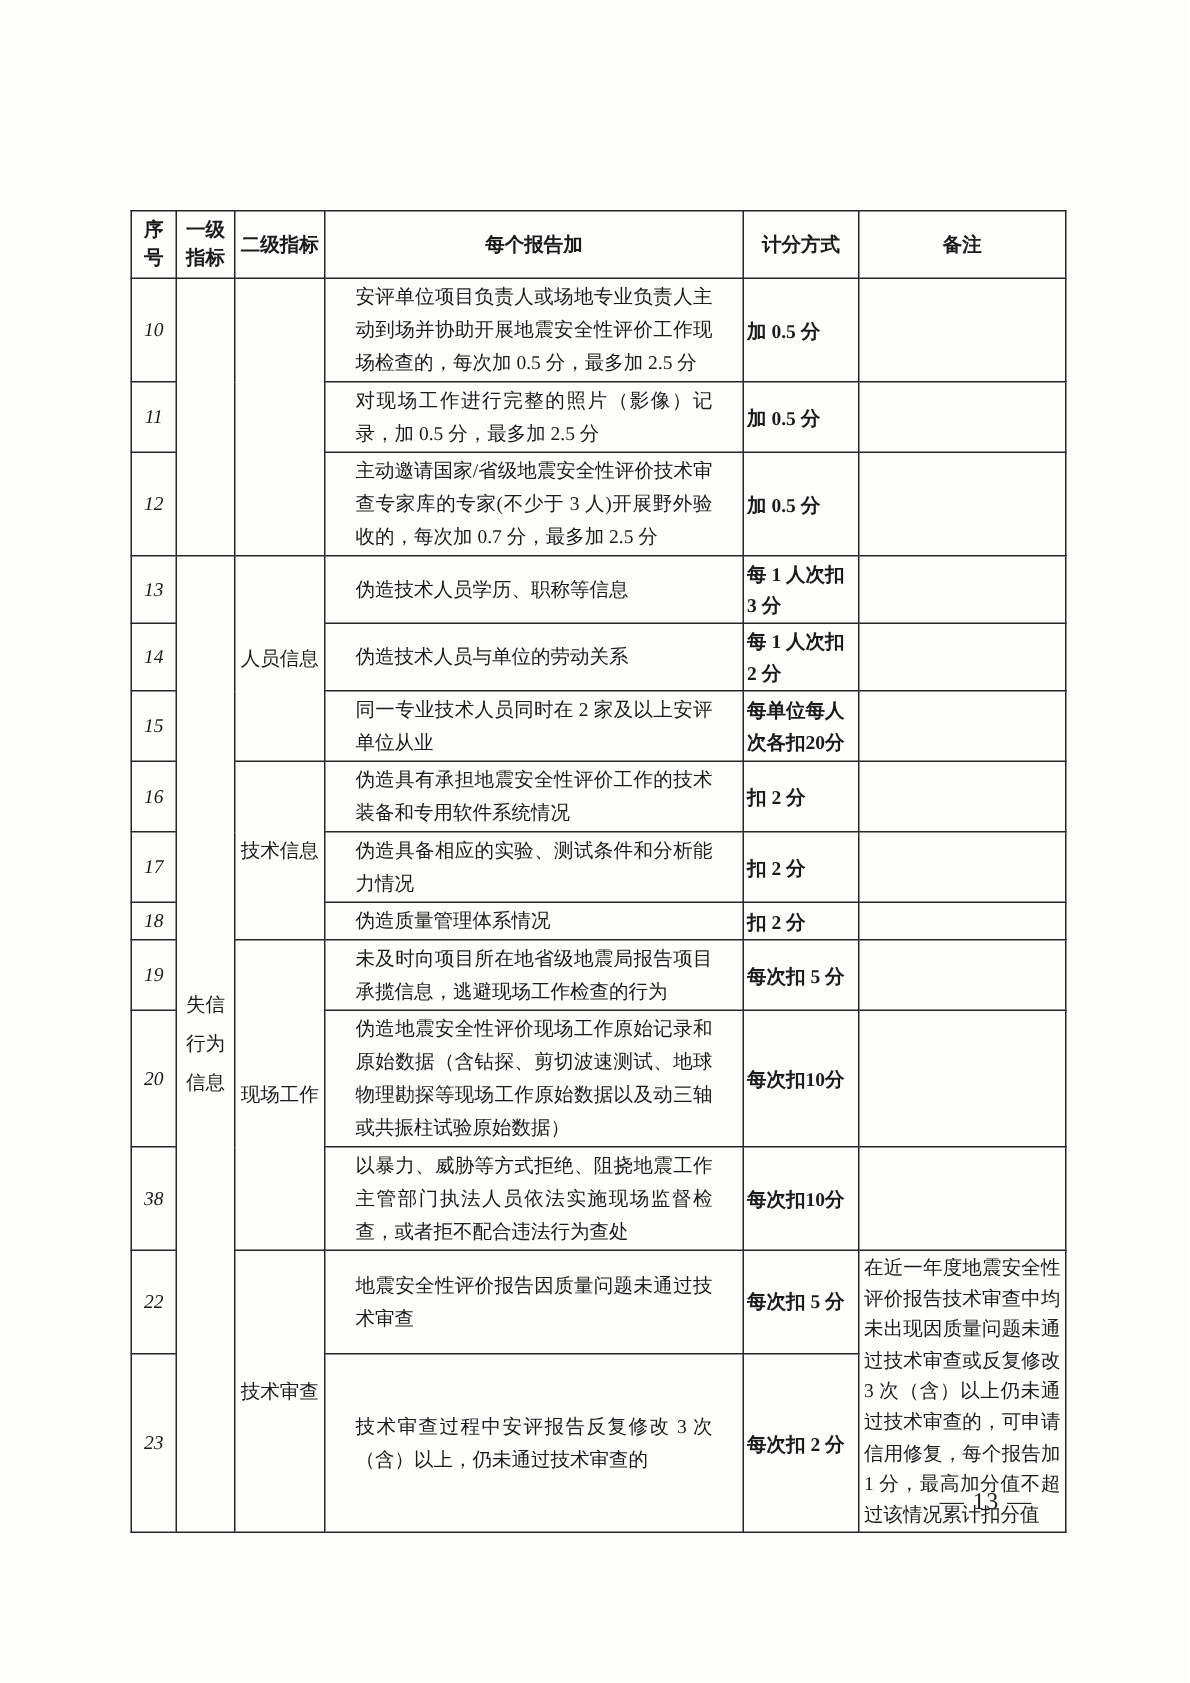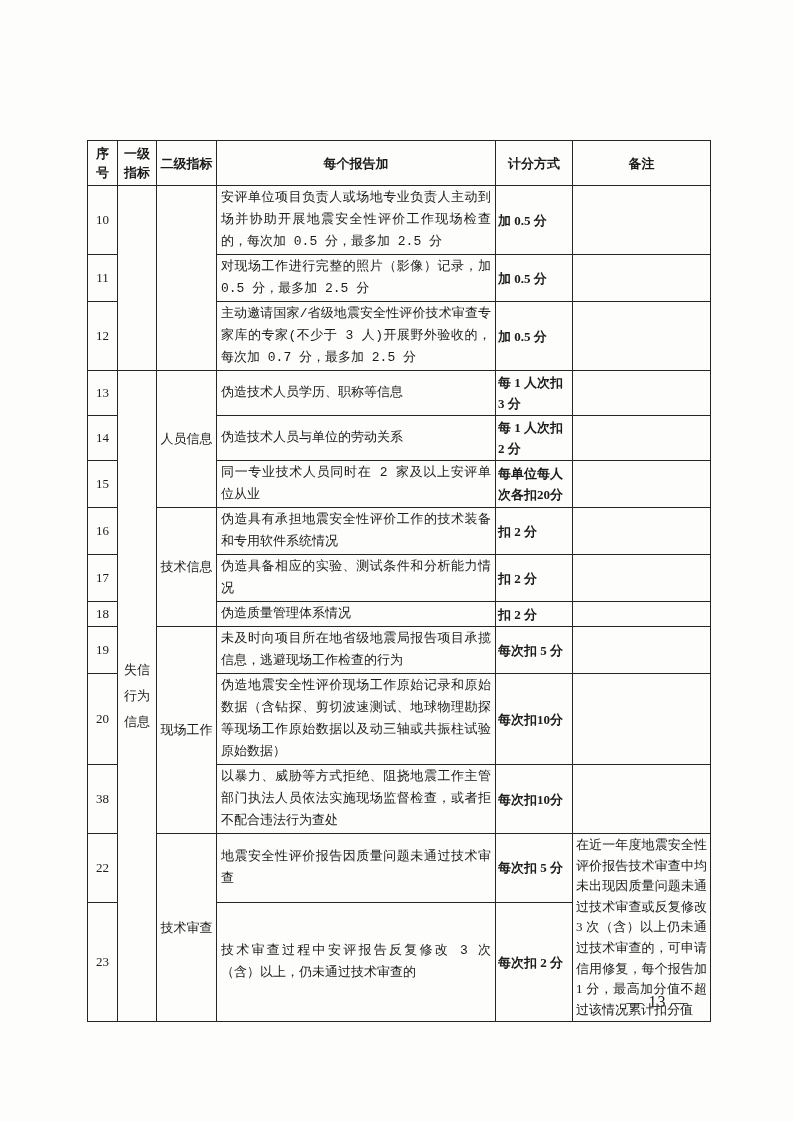--- a/index.html
+++ b/index.html
@@ -28,34 +28,34 @@
     border: 1px solid #262626;
     vertical-align: middle;
     overflow: hidden;
   }
   .rubric th {
     font-weight: bold;
     text-align: center;
     line-height: 19px;
     padding: 1px 2px;
   }
-  td.seq   { text-align: center; padding: 1px 2px; }
+  td.seq   { text-align: center; padding: 1px 2px; font-style: italic; }
   td.lvl1  { text-align: center; line-height: 26px; padding: 1px 6px; margin-left: 29px; }
   td.lvl2  { text-align: center; line-height: 20px; padding: 1px 2px; }
-  td.rule  { text-align: justify; line-height: 22px; padding: 1px 4px; font-family: Liberation Mono, monospace; }
+  td.rule  { text-align: justify; line-height: 22px; padding: 1px 20px; }
   td.score { text-align: left; line-height: 21px; padding: 1px 2px; font-weight: bold; }
   td.remark { padding: 1px 3px; }
   td.remark-merged {
     text-align: justify;
     line-height: 20.6px;
     padding: 1px 3px;
     vertical-align: middle;
   }
 
-  tr.h45  { height: 45px; }
+  tr.h45  { height: 45px; font-family: Liberation Mono, monospace; }
   tr.h67  { height: 67px; }
   tr.h44  { height: 44px; }
   tr.h43  { height: 43px; }
   tr.h23  { height: 23px; }
   tr.h89  { height: 89px; }
   tr.h65  { height: 65px; }
   tr.h68  { height: 68px; }
   tr.h118 { height: 118px; }
 
   .footer-pagenum {

